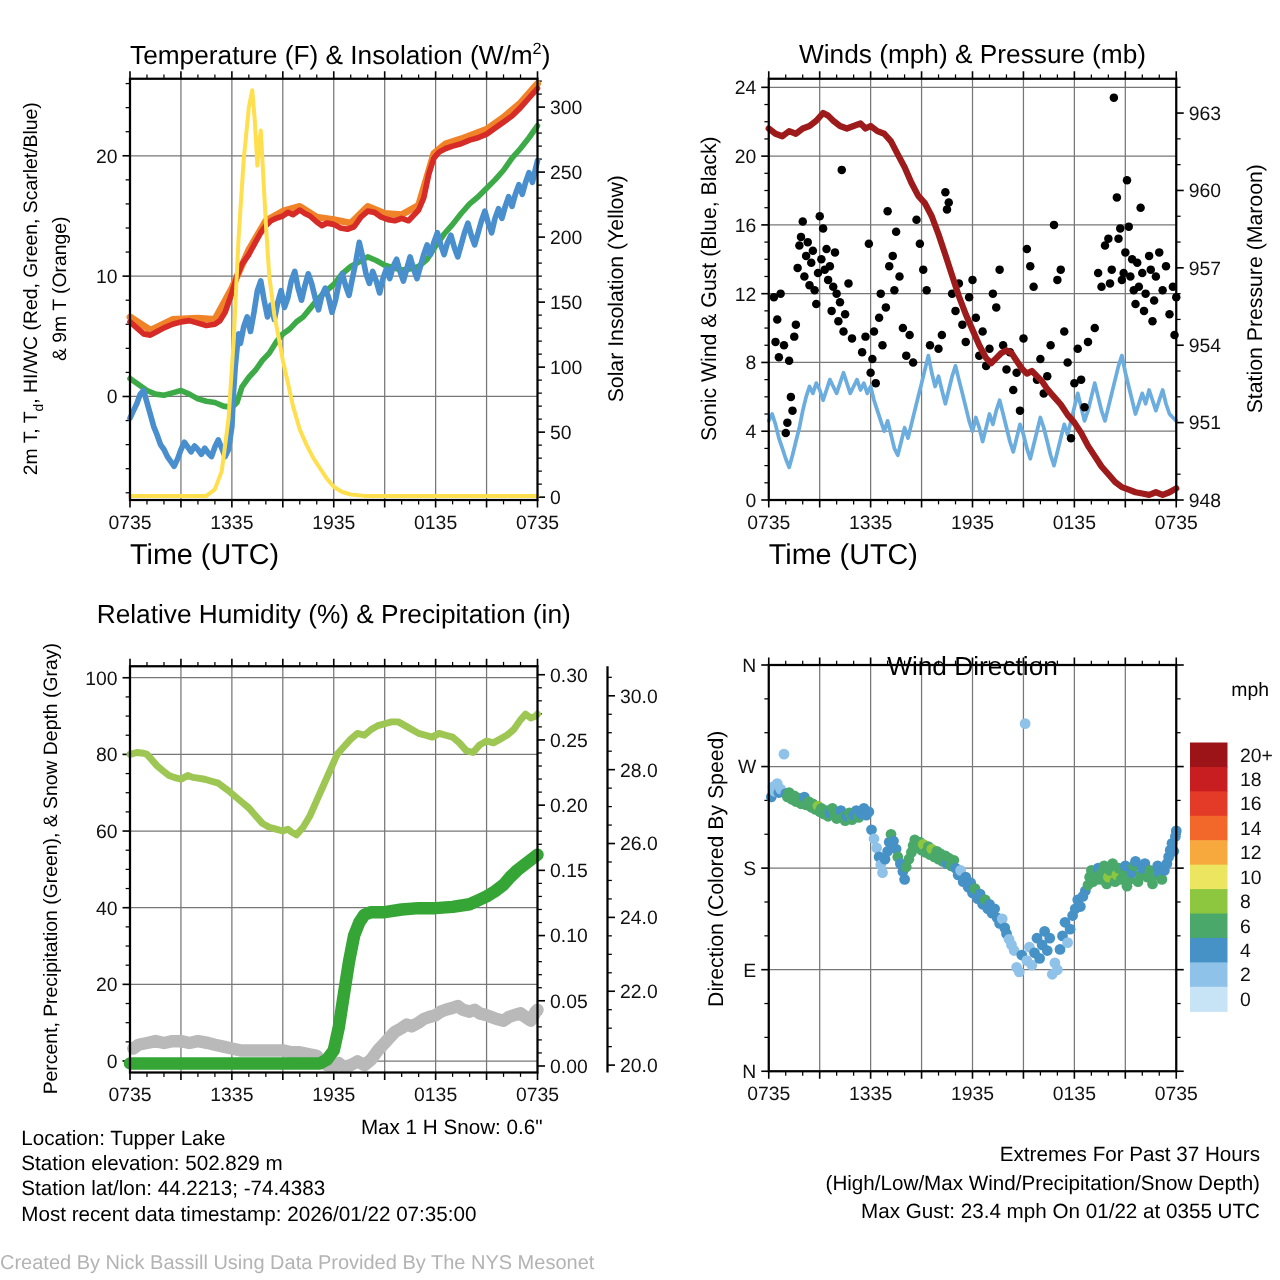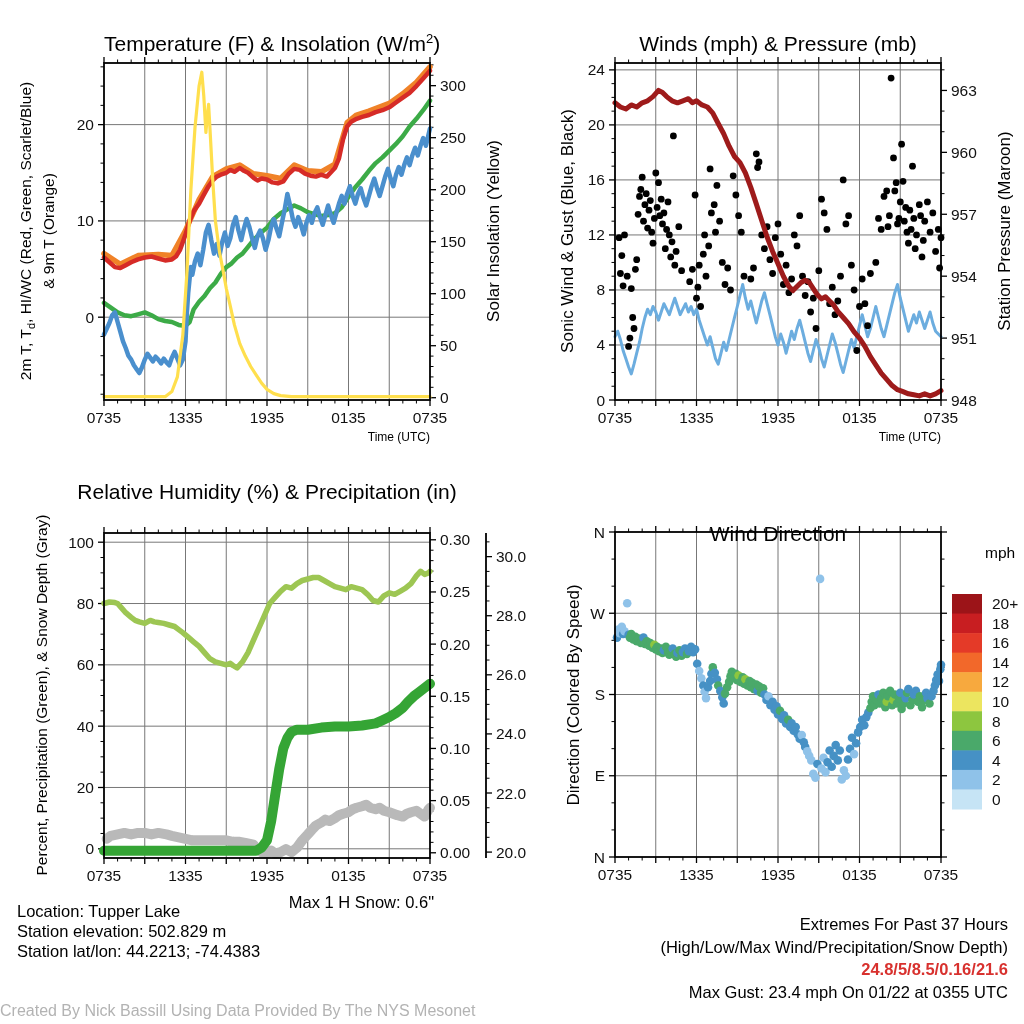--- a/index.html
+++ b/index.html
@@ -7,21 +7,21 @@
        font-family:"Liberation Sans",sans-serif;color:#000;overflow:hidden}
   svg#charts{position:absolute;left:0;top:0}
   svg text{font-family:"Liberation Sans",sans-serif;fill:#111}
   svg text.tick{font-size:15.5px}
   .abs{position:absolute}
   .title{font-size:21px;text-align:center;white-space:nowrap}
   .title sup{font-size:13px}
   .rot{transform:translate(-50%,-50%) rotate(-90deg);transform-origin:center;
        white-space:nowrap;font-size:15.5px;text-align:center;line-height:17px}
   .rot sub{font-size:11px}
-  .xlab{font-size:12px;text-align:right}
+  .xlab{font-size:23px;text-align:left}
   .cbar-title{font-size:15.5px}
   .footer-left{font-size:16.5px;line-height:20.2px}
   .max-snow{font-size:16.5px;text-align:right}
   .footer-right{font-size:16.5px;line-height:22.5px;text-align:right}
   .footer-right .red{color:#d8312e;font-weight:bold}
   .credit{width:100%;text-align:left;color:#b3b3b3;font-size:16px}
 </style>
 </head>
 <body>
 
@@ -937,21 +937,21 @@
 
 <div class="abs xlab" style="left:104px;top:430px;width:326px">Time (UTC)</div>
 <div class="abs xlab" style="left:615px;top:430px;width:326px">Time (UTC)</div>
 
 <div class="abs cbar-title" style="left:985px;top:544px">mph</div>
 
 <div class="abs footer-left" style="left:17px;top:901px">
   <div>Location: Tupper Lake</div>
   <div>Station elevation: 502.829 m</div>
   <div>Station lat/lon: 44.2213; -74.4383</div>
+  <div>Most recent data timestamp: 2026/01/22 07:35:00</div>
 </div>
 <div class="abs max-snow" style="left:194px;top:893px;width:240px">Max 1 H Snow: 0.6"</div>
 <div class="abs footer-right" style="right:16px;top:913px">
   <div>Extremes For Past 37 Hours</div>
   <div>(High/Low/Max Wind/Precipitation/Snow Depth)</div>
-  <div class="red">24.8/5/8.5/0.16/21.6</div>
   <div>Max Gust: 23.4 mph On 01/22 at 0355 UTC</div>
 </div>
 <div class="abs credit" style="left:0;top:1002px">Created By Nick Bassill Using Data Provided By The NYS Mesonet</div>
 
 </body></html>

